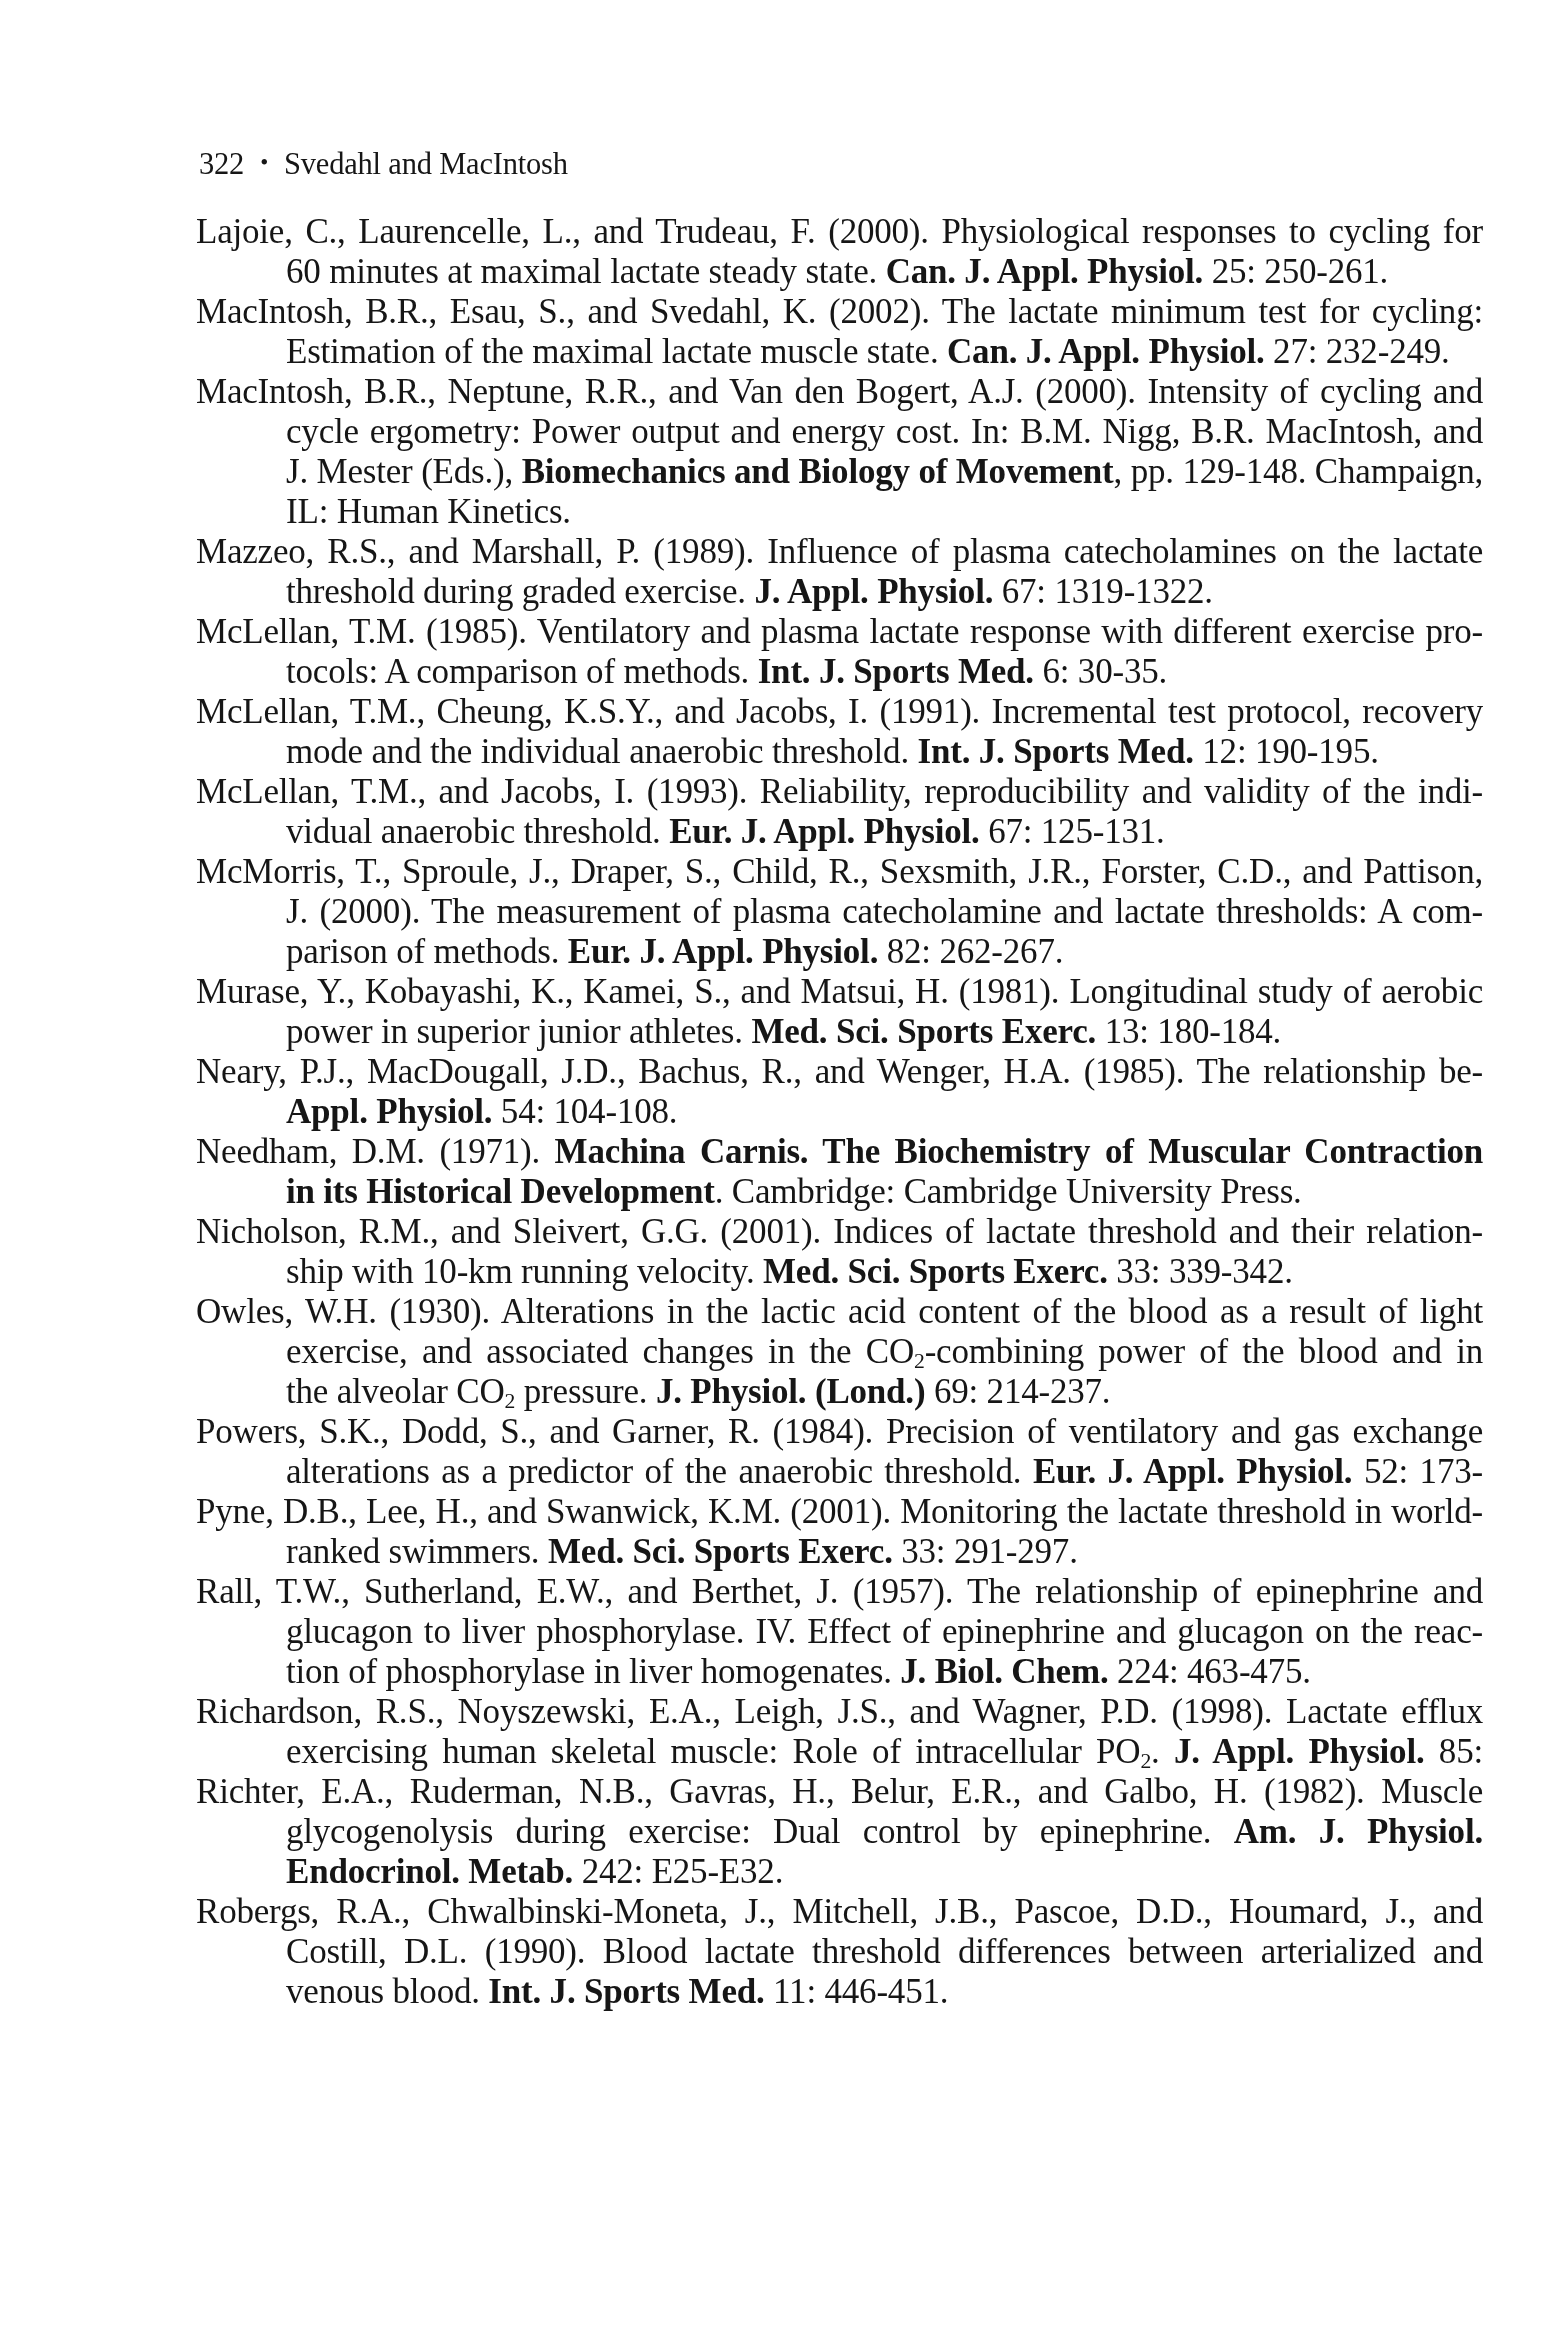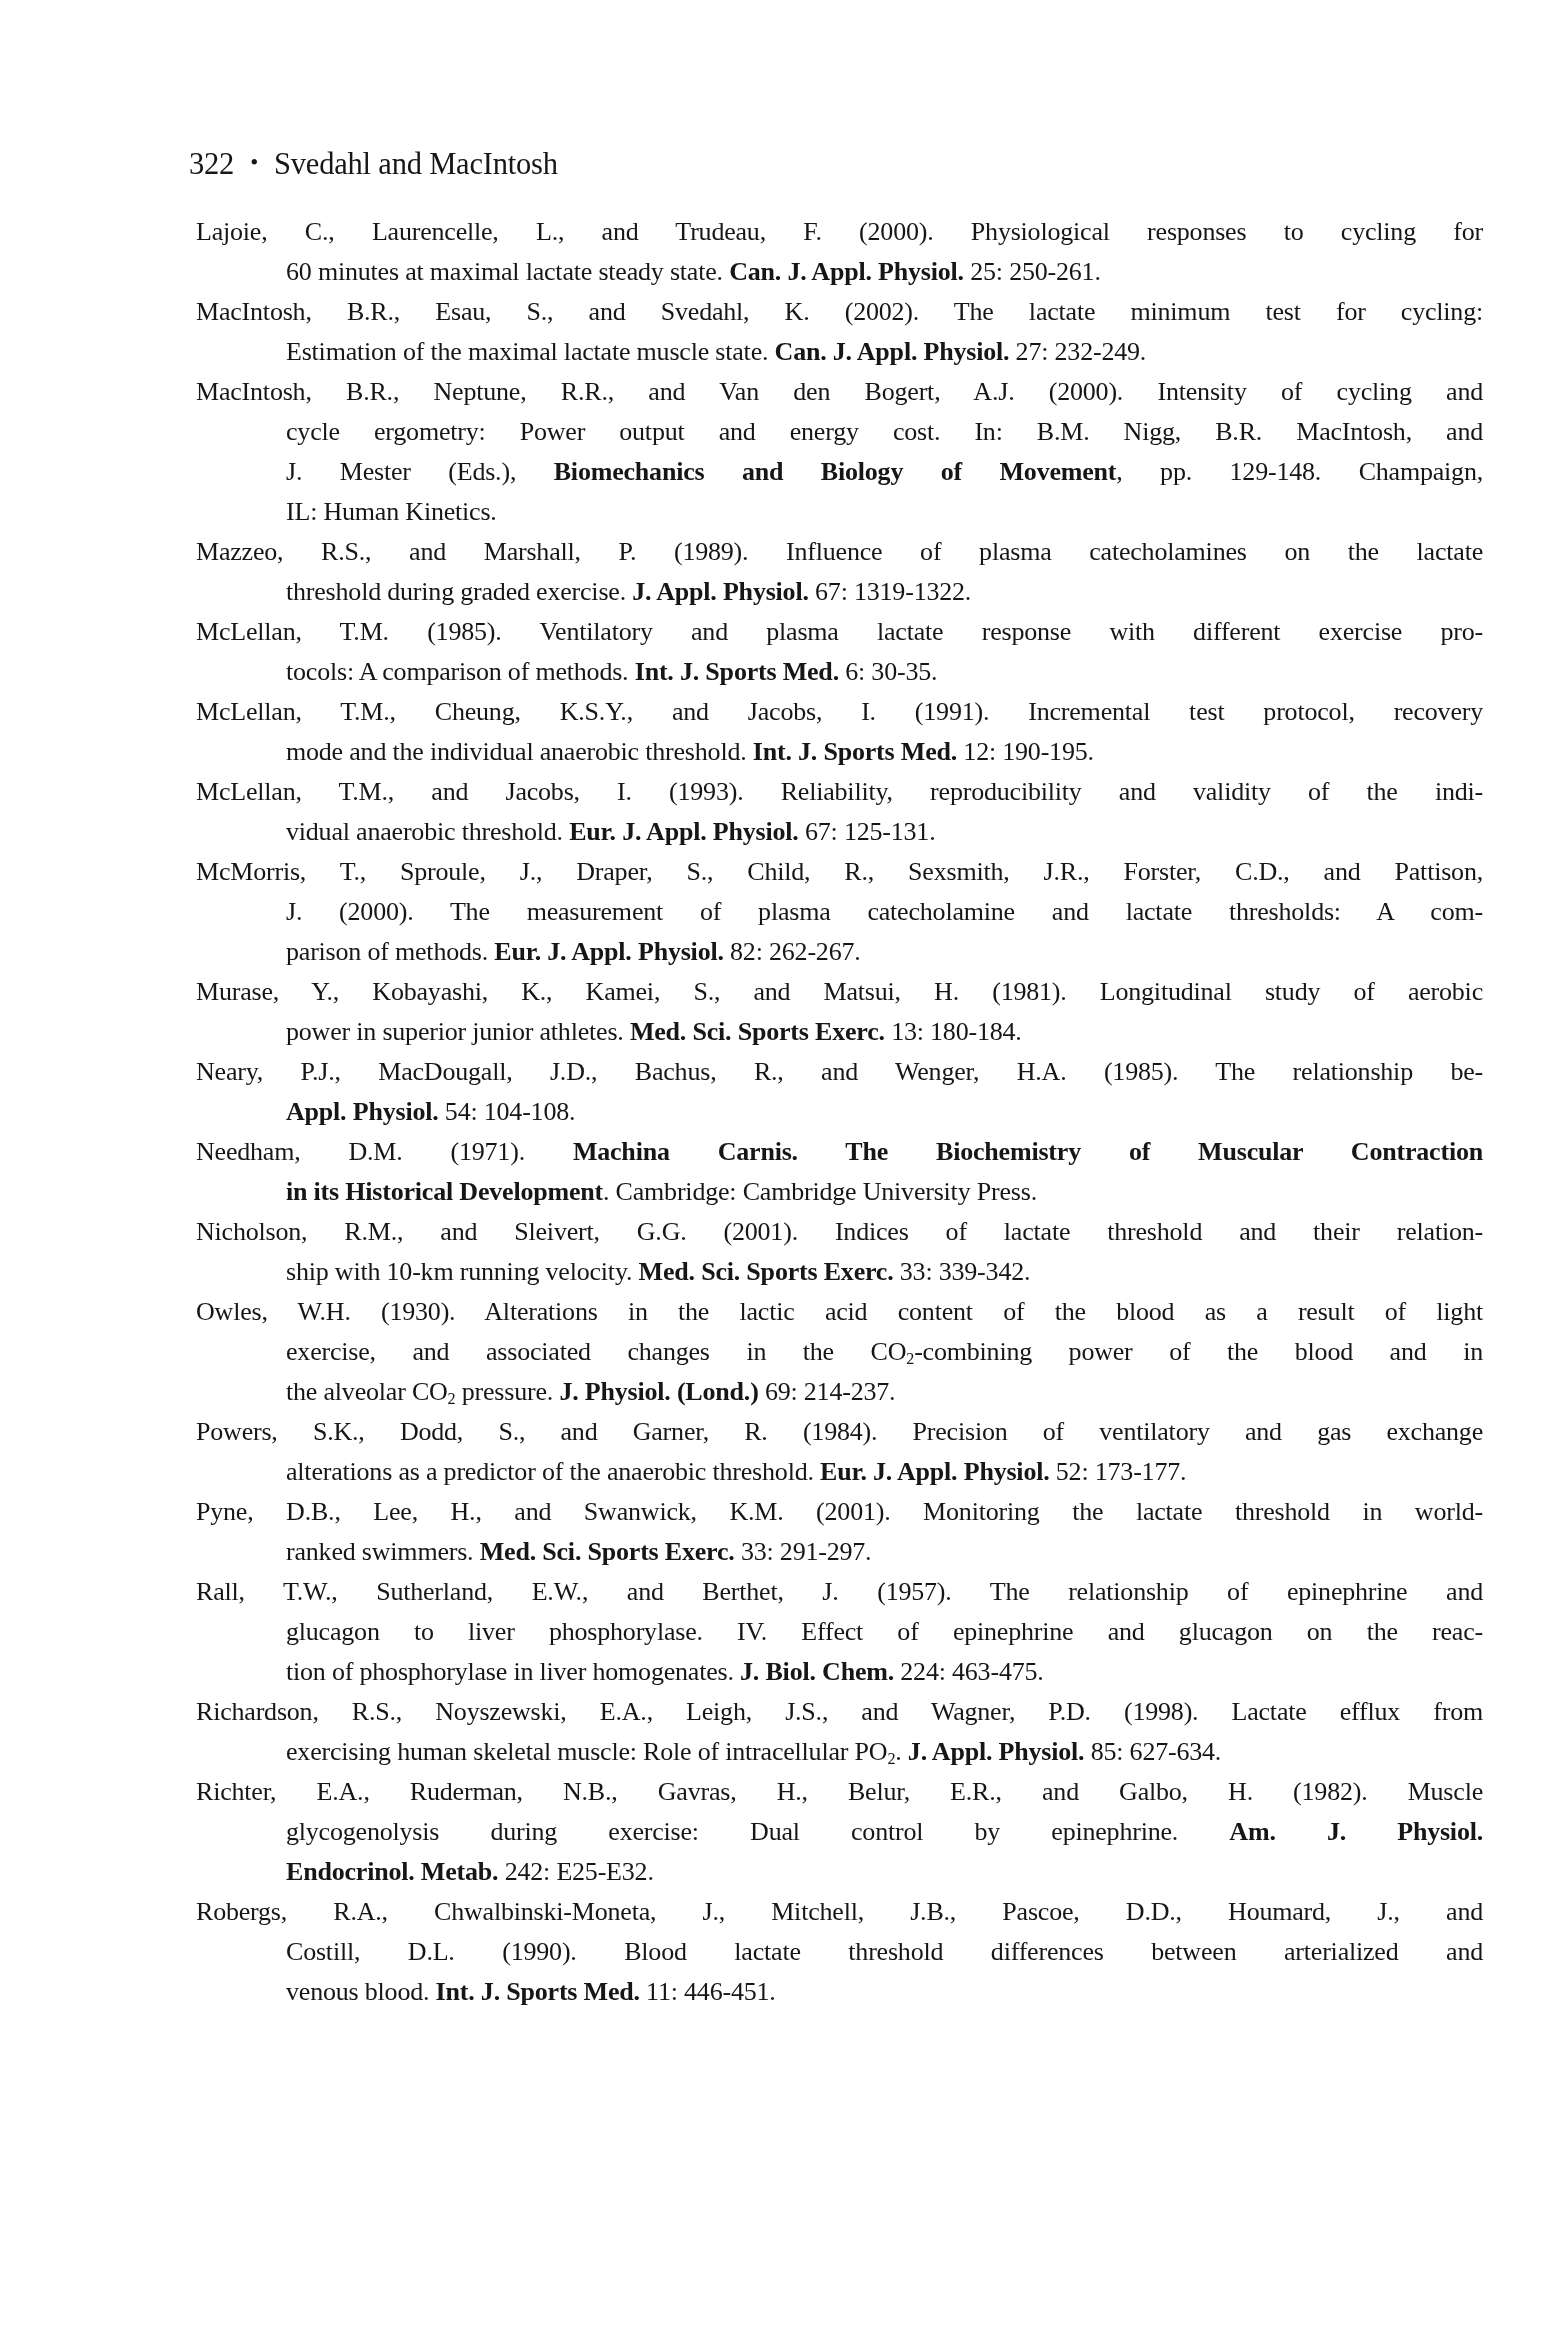--- a/index.html
+++ b/index.html
@@ -7,40 +7,40 @@
     position: relative;
     width: 1561px;
     height: 2342px;
     background: #ffffff;
     color: #161616;
     font-family: "Liberation Serif", "DejaVu Serif", serif;
     overflow: hidden;
   }
   .hdr {
     position: absolute;
-    left: 189px;
+    left: 199px;
     top: 144px;
     font-size: 30.5px;
     line-height: 37px;
     letter-spacing: -0.2px;
     white-space: nowrap;
     text-align: center;
   }
   .hdr .sep {
     display: inline-block;
     margin: 0 16px;
     font-size: 23px;
     vertical-align: 3.7px;
   }
   .refs {
     position: absolute;
     left: 196px;
     top: 212px;
     width: 1287px;
-    font-size: 26px;
+    font-size: 35px;
     line-height: 40px;
     letter-spacing: -0.2px;
   }
   .ref { margin: 0; padding: 0; }
   .line {
     height: 40px;
     overflow: hidden;
     text-align: justify;
     text-align-last: justify;
   }

